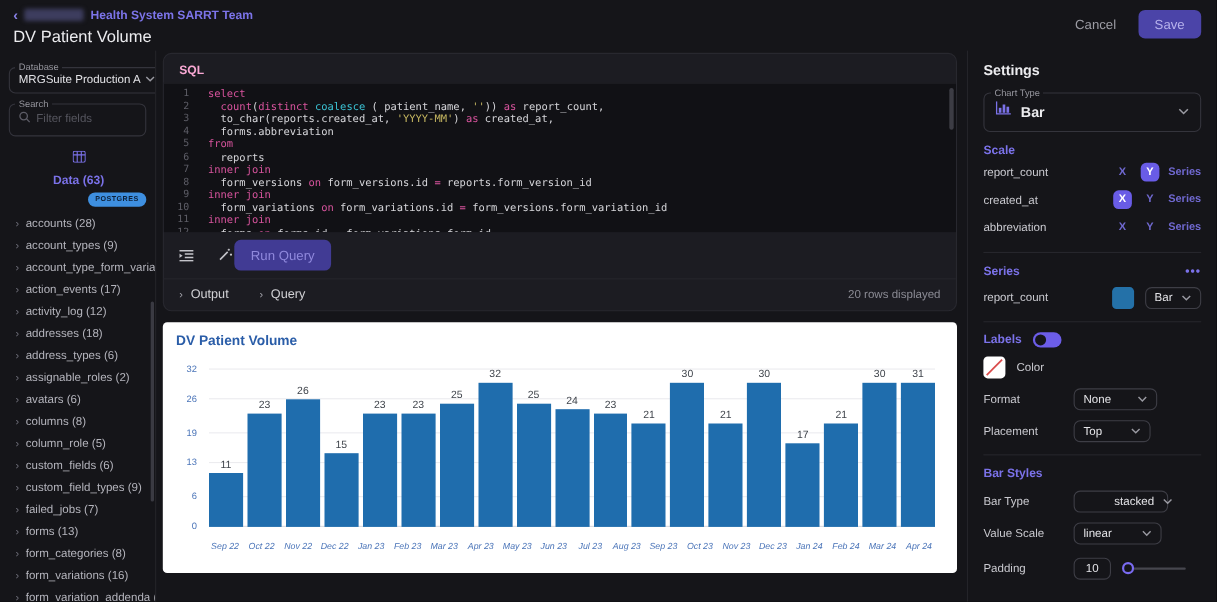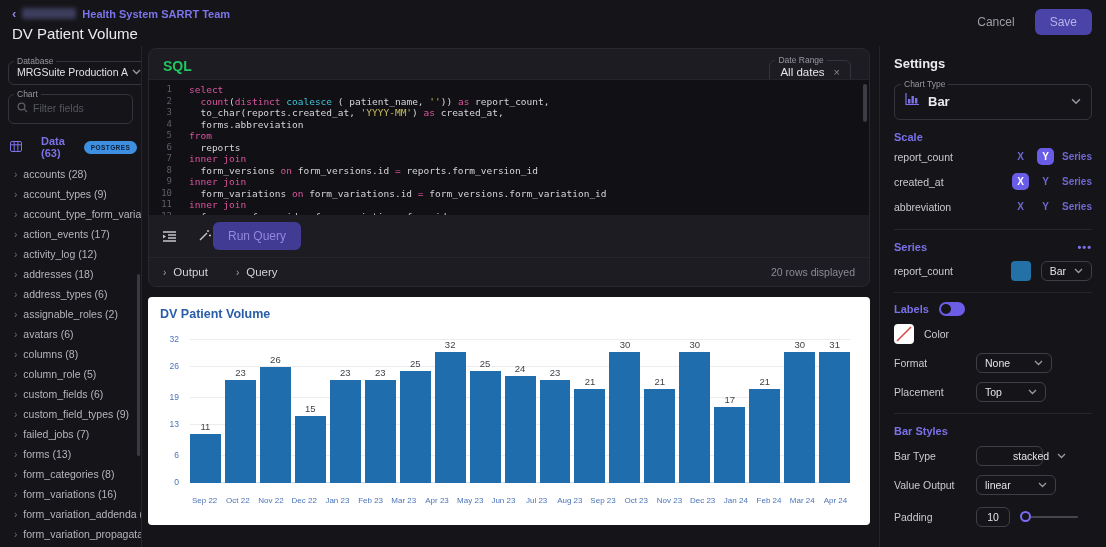--- a/index.html
+++ b/index.html
@@ -22,32 +22,32 @@
 
   
   .sidebar { position:relative; width:142px; flex:0 0 142px; border-right:1px solid #242429; padding-top:6px; overflow:hidden; }
   fieldset.box { border:1px solid #34343c; border-radius:6px; margin:4px 8px 0 8px; }
   fieldset.box legend { font-size:8.5px; color:#96969e; padding:0 3px; margin-left:5px; }
   .db-inner { display:flex; align-items:center; gap:4px; padding:0 7px 6px 8px; font-size:10.5px; color:#e2e2e6; white-space:nowrap; overflow:hidden; }
   .db-inner .chev { margin-left:auto; flex:0 0 auto; }
   .search-inner { display:flex; align-items:center; gap:5px; padding:0 7px 6px 8px; }
   .search-inner input { background:transparent; border:none; outline:none; color:#c8c8cd; font-size:10.5px; width:92px; font-family:inherit; }
   .search-inner input::placeholder { color:#56565f; }
-  .data-head { display:flex; align-items:center; gap:19px; padding:11px 8px 5px 10px; }
+  .data-head { display:flex; align-items:center; gap:5px; padding:11px 8px 5px 10px;flex-direction:column; }
   .data-head .dlabel { font-size:11px; font-weight:bold; color:#7b72e9; }
   .pg-badge { margin-left:auto; background:#3e8fe0; color:#0d2038; font-size:6.5px; font-weight:bold; letter-spacing:.4px; padding:3px 7px; border-radius:8px; }
   .tbl-list { }
   .tbl-row { display:flex; align-items:center; gap:6px; padding:4px 4px 4px 14px; font-size:10.5px; color:#b4b4bc; cursor:pointer; white-space:nowrap; overflow:hidden; }
   .tbl-row .tchev { color:#6e6e78; font-size:10px; flex:0 0 auto; }
   .side-scroll { position:absolute; right:1px; top:228px; width:3px; height:182px; background:#3a3a42; border-radius:2px; }
 
   
   .main { flex:1 1 auto; padding:2px 9px 0 6px; min-width:0; }
   .sql-card { position:relative; background:#1c1c22; border:1px solid #28282f; border-radius:8px; overflow:visible; }
-  .sql-head { padding:9px 14px 5px 14px; font-size:14px; font-weight:bold; color:#22c55e; }
+  .sql-head { padding:9px 14px 5px 14px; font-size:11px; font-weight:bold; color:#f9a8d4; }
   .daterange { position:absolute; top:2px; right:10px; margin:0; background:#1c1c22; }
   .daterange .dr-inner { display:flex; align-items:center; gap:9px; padding:1px 10px 6px 10px; font-size:11.5px; color:#e6e6ea; }
   .dr-x { color:#8a8a92; font-size:11px; cursor:pointer; }
   .code-wrap { position:relative; display:flex; background:#111115; height:136px; overflow:hidden; border-top:1px solid #232329; }
   .gutter { flex:0 0 30px; text-align:right; padding:4px 7px 0 0; color:#5e5e67; font-family:"DejaVu Sans Mono", monospace; font-size:9px; line-height:11.5px; }
   .code-lines { padding:4px 0 0 10px; font-family:"DejaVu Sans Mono", monospace; font-size:9.5px; line-height:11.5px; white-space:pre; overflow:hidden; flex:1; }
   .tk-kw { color:#d9549e; } .tk-fn { color:#3bc3d4; } .tk-str { color:#c9ba62; } .tk-pl { color:#d6d6da; }
   .code-scroll { position:absolute; right:2px; top:4px; width:4px; height:38px; background:#3c3c44; border-radius:2px; }
   .sql-toolbar { display:flex; align-items:center; justify-content:flex-start; padding:7px 12px; }
   .tool-icons { display:flex; align-items:center; gap:18px; }
@@ -65,21 +65,21 @@
   .plot-inner { position:absolute; left:30px; right:6px; top:15px; bottom:24px; }
   .gridline { position:absolute; left:0; right:0; height:1px; background:#ececef; }
   .gridline.zero { background:#d9d9de; }
   .bars { position:absolute; left:0; right:0; top:0; bottom:0; display:flex; align-items:flex-end; gap:4px; }
   .slot { flex:1 1 0; display:flex; flex-direction:column; align-items:center; justify-content:flex-end; height:100%; }
   .bar-val { font-size:9.5px; color:#3f444b; margin-bottom:2px; line-height:10px; }
   .bar { width:100%; background:#1f6dad; }
   .y-labels { position:absolute; left:0; width:24px; top:15px; bottom:24px; }
   .y-lab { position:absolute; right:5px; font-size:8.5px; color:#4a74b8; transform:translateY(4px); }
   .x-axis { position:absolute; left:30px; right:6px; bottom:0; height:16px; display:flex; gap:4px; padding-top:5px; }
-  .x-lab { flex:1 1 0; text-align:center; font-size:8px; color:#4a74b8; white-space:nowrap; }
+  .x-lab { flex:1 1 0; text-align:center; font-size:8px; color:#4a74b8; white-space:nowrap;font-style:italic; }
 
   
   .settings { flex:0 0 227px; width:227px; border-left:1px solid #242429; padding:10px 14px 0 14px; overflow:hidden; }
   .settings h2 { font-size:13px; font-weight:bold; color:#ececef; }
   fieldset.ct-box { border:1px solid #34343c; border-radius:6px; margin-top:8px; }
   fieldset.ct-box legend { font-size:8.5px; color:#96969e; padding:0 3px; margin-left:6px; }
   .ct-inner { display:flex; align-items:center; gap:9px; padding:3px 10px 9px 10px; cursor:pointer; }
   .ct-name { font-size:13px; font-weight:bold; color:#ececef; }
   .ct-inner .chev { margin-left:auto; }
   .divider { border-top:1px solid #26262c; margin:11px 0 0 0; }
@@ -136,21 +136,21 @@
         <legend>Database</legend>
         <div class="db-inner">
           <span style="overflow:hidden;">MRGSuite Production A</span>
           <span class="chev"><svg width="9" height="6" viewBox="0 0 9 6">
                 <path d="M1 1l3.5 3.5L8 1" stroke="#9a9aa2" stroke-width="1.3" fill="none"></path>
               </svg></span>
         </div>
       </fieldset>
 
       <fieldset class="box">
-        <legend>Chart</legend>
+        <legend>Search</legend>
         <div class="search-inner">
           <span><svg width="11" height="11" viewBox="0 0 11 11">
                 <circle cx="4.5" cy="4.5" r="3.4" stroke="#5c5c66" stroke-width="1.2" fill="none"></circle>
                 <path d="M7.2 7.2L10 10" stroke="#5c5c66" stroke-width="1.2"></path>
               </svg></span>
           <input placeholder="Filter fields" style="">
         </div>
       </fieldset>
 
       <div class="data-head">
@@ -245,27 +245,20 @@
           </div>
         </div>
       <div class="side-scroll"></div>
     </div>
 
     <div class="main">
 
       <div class="sql-card">
         <div class="sql-head">SQL</div>
 
-        <fieldset class="box daterange">
-          <legend>Date Range</legend>
-          <div class="dr-inner">
-            <span>All dates</span>
-            <span class="dr-x">×</span>
-          </div>
-        </fieldset>
 
         <div class="code-wrap">
           <div class="gutter" id="gutter">
               <div>1</div>
               <div>2</div>
               <div>3</div>
               <div>4</div>
               <div>5</div>
               <div>6</div>
               <div>7</div>
@@ -524,29 +517,29 @@
                 <path d="M1 1l3.5 3.5L8 1" stroke="#9a9aa2" stroke-width="1.3" fill="none"></path>
               </svg></span>
         </span>
       </div>
 
       <div class="divider"></div>
 
       <div class="sec-title">Bar Styles</div>
       <div class="opt-row">
         <span class="opt-label">Bar Type</span>
-        <span class="sel" style="width:67px;padding-left:36px;">
+        <span class="sel" style="width:86px;padding-left:36px;">
           <span>stacked</span>
           <span class="chev" style="margin-left:auto;"><svg width="9" height="6" viewBox="0 0 9 6">
                 <path d="M1 1l3.5 3.5L8 1" stroke="#9a9aa2" stroke-width="1.3" fill="none"></path>
               </svg></span>
         </span>
       </div>
       <div class="opt-row">
-        <span class="opt-label">Value Output</span>
+        <span class="opt-label">Value Scale</span>
         <span class="sel" style="width:80px;">
           <span>linear</span>
           <span class="chev" style="margin-left:auto;"><svg width="9" height="6" viewBox="0 0 9 6">
                 <path d="M1 1l3.5 3.5L8 1" stroke="#9a9aa2" stroke-width="1.3" fill="none"></path>
               </svg></span>
         </span>
       </div>
       <div class="opt-row" style="margin-top:12px;">
         <span class="opt-label">Padding</span>
         <input class="num-box" value="10" style="">

